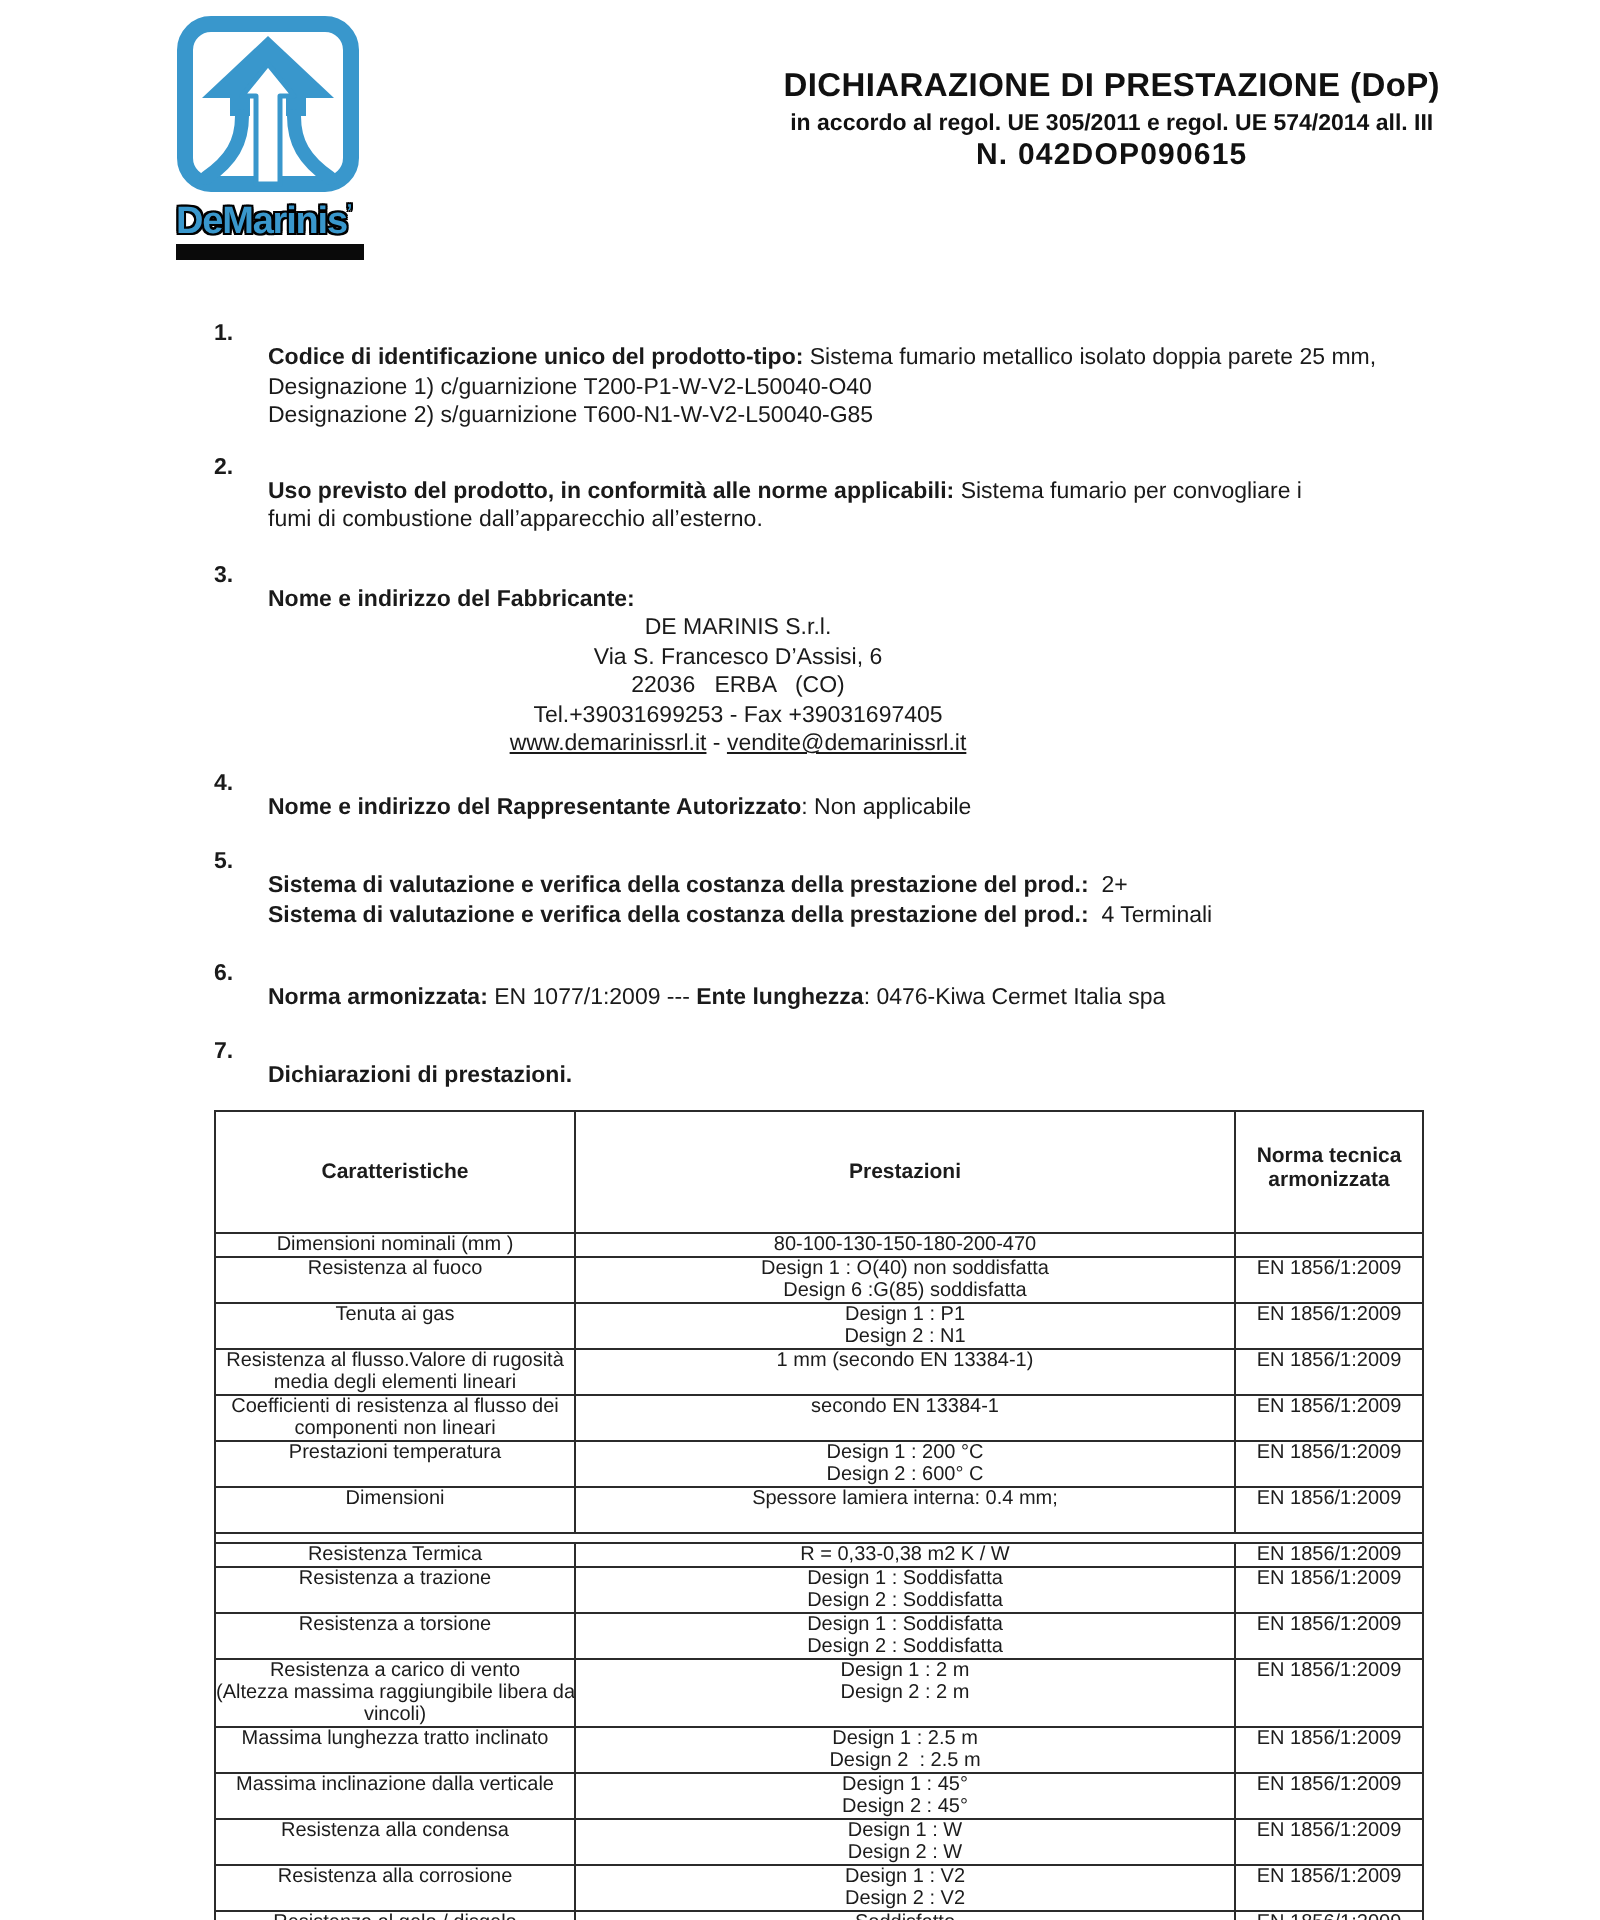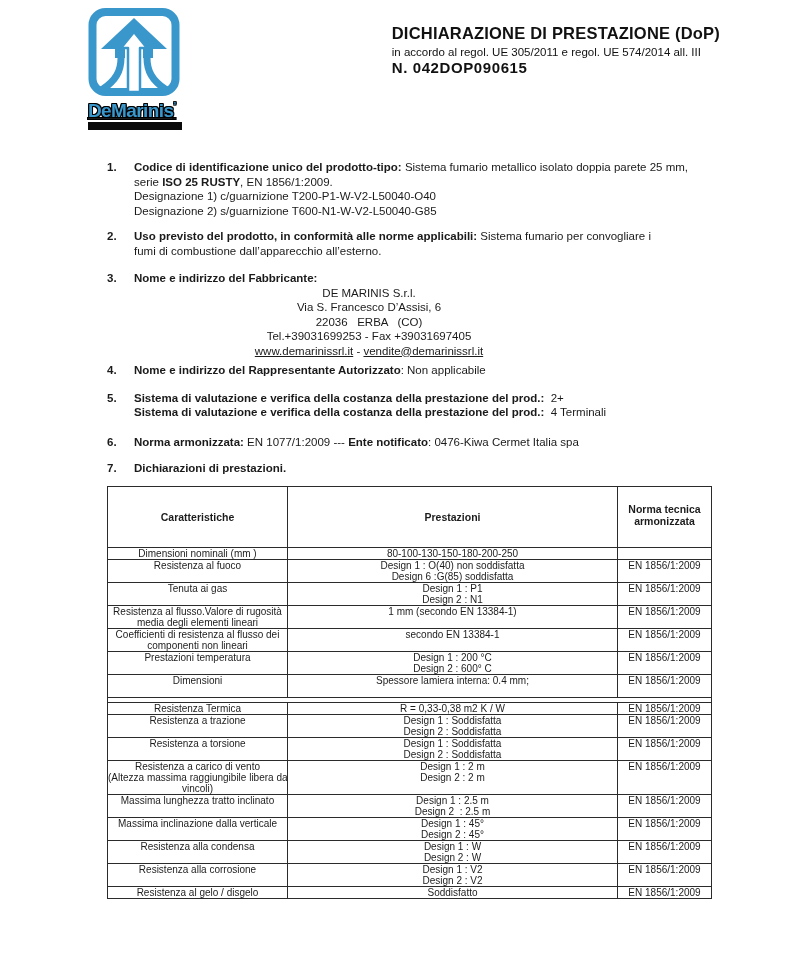--- a/index.html
+++ b/index.html
@@ -1,39 +1,39 @@
 <!DOCTYPE html>
 <html><head>
 <meta charset="utf-8">
 <style>
   html,body{margin:0;padding:0;background:#e8e8e8;}
   .page{
     position:relative;width:800px;height:960px;margin:0 auto;background:#ffffff;
     overflow:hidden;font-family:"Liberation Sans","DejaVu Sans",sans-serif;color:#1a1a1a;
   }
   
-  .logo-block{position:absolute;left:88px;top:8px;width:96px;text-decoration:underline;}
+  .logo-block{position:absolute;left:88px;top:8px;width:96px;}
   .logo-icon{display:block;}
   .wordmark{
     font-size:19px;font-weight:bold;letter-spacing:-0.6px;color:#3997cc;line-height:19px;margin-top:1px;
     text-shadow:-1px -1px 0 #000,1px -1px 0 #000,-1px 1px 0 #000,1px 1px 0 #000,-1px 0 0 #000,1px 0 0 #000,0 -1px 0 #000,0 1px 0 #000;
     white-space:nowrap;
   }
   .wordmark .tm{font-size:10px;vertical-align:super;}
   .logo-bar{width:94px;height:8px;background:#0a0a0a;margin-top:2px;}
   
-  .header-block{position:absolute;top:24px;right:80px;text-align:left;color:#111;}
+  .header-block{position:absolute;top:34px;right:80px;text-align:center;color:#111;}
   .doc-title{font-size:16.5px;font-weight:bold;letter-spacing:0.2px;line-height:19px;}
-  .doc-subtitle{font-size:11.5px;font-weight:normal;margin-top:2px;line-height:14px;}
+  .doc-subtitle{font-size:11.5px;font-weight:bold;margin-top:2px;line-height:14px;}
   .doc-number{font-size:15px;font-weight:bold;margin-top:0;letter-spacing:0.6px;line-height:17px;}
   
   .content{position:absolute;left:107px;top:160px;width:604px;font-size:11.5px;line-height:14.5px;}
   .item{display:flex;}
   .item .num{width:27px;flex:none;font-weight:bold;}
-  .item .itemBody{flex:1;min-width:0;}
+  .item .itemBody{flex:1;min-width:0;margin-top:12px;}
   .ln{white-space:pre;}
   .ln.center{width:470px;text-align:center;}
   .b{font-weight:bold;}
   .u{text-decoration:underline;}
   .items > .item:nth-child(1){margin-bottom:11px;}
   .items > .item:nth-child(2){margin-bottom:13px;}
   .items > .item:nth-child(3){margin-bottom:5px;}
   .items > .item:nth-child(4){margin-bottom:13px;}
   .items > .item:nth-child(5){margin-bottom:15px;}
   .items > .item:nth-child(6){margin-bottom:12px;}
@@ -70,21 +70,20 @@
     <div class="doc-subtitle">in accordo al regol. UE 305/2011 e regol. UE 574/2014 all. III</div>
     <div class="doc-number">N. 042DOP090615</div>
   </div>
 
   <div class="content">
     <div class="items">
         <div class="item">
           <div class="num">1.</div>
           <div class="itemBody">
             <div class="ln"><span class="b">Codice di identificazione unico del prodotto-tipo:</span><span> Sistema fumario metallico isolato doppia parete 25 mm,</span></div>
-            <div class="ln"><span>serie </span><span class="b">ISO 25 RUSTY</span><span>, EN 1856/1:2009.</span></div>
             <div class="ln"><span>Designazione 1) c/guarnizione T200-P1-W-V2-L50040-O40</span></div>
             <div class="ln"><span>Designazione 2) s/guarnizione T600-N1-W-V2-L50040-G85</span></div>
           </div>
         </div>
         <div class="item">
           <div class="num">2.</div>
           <div class="itemBody">
             <div class="ln"><span class="b">Uso previsto del prodotto, in conformità alle norme applicabili:</span><span> Sistema fumario per convogliare i</span></div>
             <div class="ln"><span>fumi di combustione dall’apparecchio all’esterno.</span></div>
           </div>
@@ -109,21 +108,21 @@
         <div class="item">
           <div class="num">5.</div>
           <div class="itemBody">
             <div class="ln"><span class="b">Sistema di valutazione e verifica della costanza della prestazione del prod.:</span><span>  2+</span></div>
             <div class="ln"><span class="b">Sistema di valutazione e verifica della costanza della prestazione del prod.:</span><span>  4 Terminali</span></div>
           </div>
         </div>
         <div class="item">
           <div class="num">6.</div>
           <div class="itemBody">
-            <div class="ln"><span class="b">Norma armonizzata:</span><span> EN 1077/1:2009 --- </span><span class="b">Ente notificato</span><span>: 0476-Kiwa Cermet Italia spa</span></div>
+            <div class="ln"><span class="b">Norma armonizzata:</span><span> EN 1077/1:2009 --- </span><span class="b">Ente lunghezza</span><span>: 0476-Kiwa Cermet Italia spa</span></div>
           </div>
         </div>
         <div class="item">
           <div class="num">7.</div>
           <div class="itemBody">
             <div class="ln"><span class="b">Dichiarazioni di prestazioni.</span></div>
           </div>
         </div>
       </div>
 
@@ -142,21 +141,21 @@
             <div>armonizzata</div>
           </th>
         </tr>
       </thead>
       <tbody>
           <tr>
             <td>
               <div class="cl">Dimensioni nominali (mm )</div>
             </td>
             <td>
-              <div class="cl">80-100-130-150-180-200-250</div>
+              <div class="cl">80-100-130-150-180-200-470</div>
             </td>
             <td>
               <div class="cl">&nbsp;</div>
             </td>
           </tr>
           <tr>
             <td>
               <div class="cl">Resistenza al fuoco</div>
             </td>
             <td>

